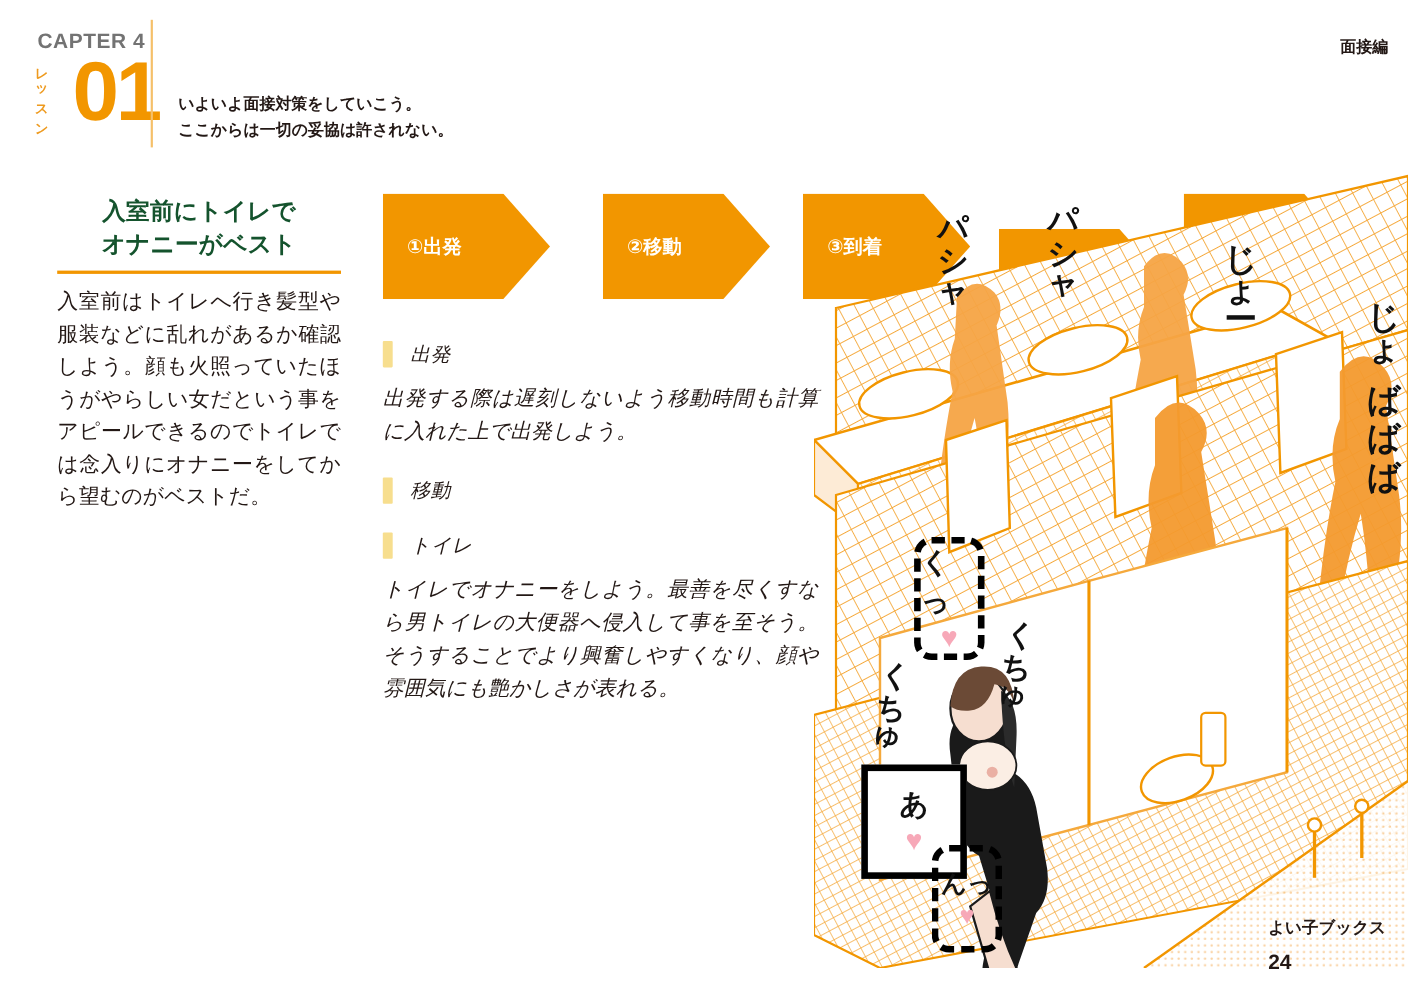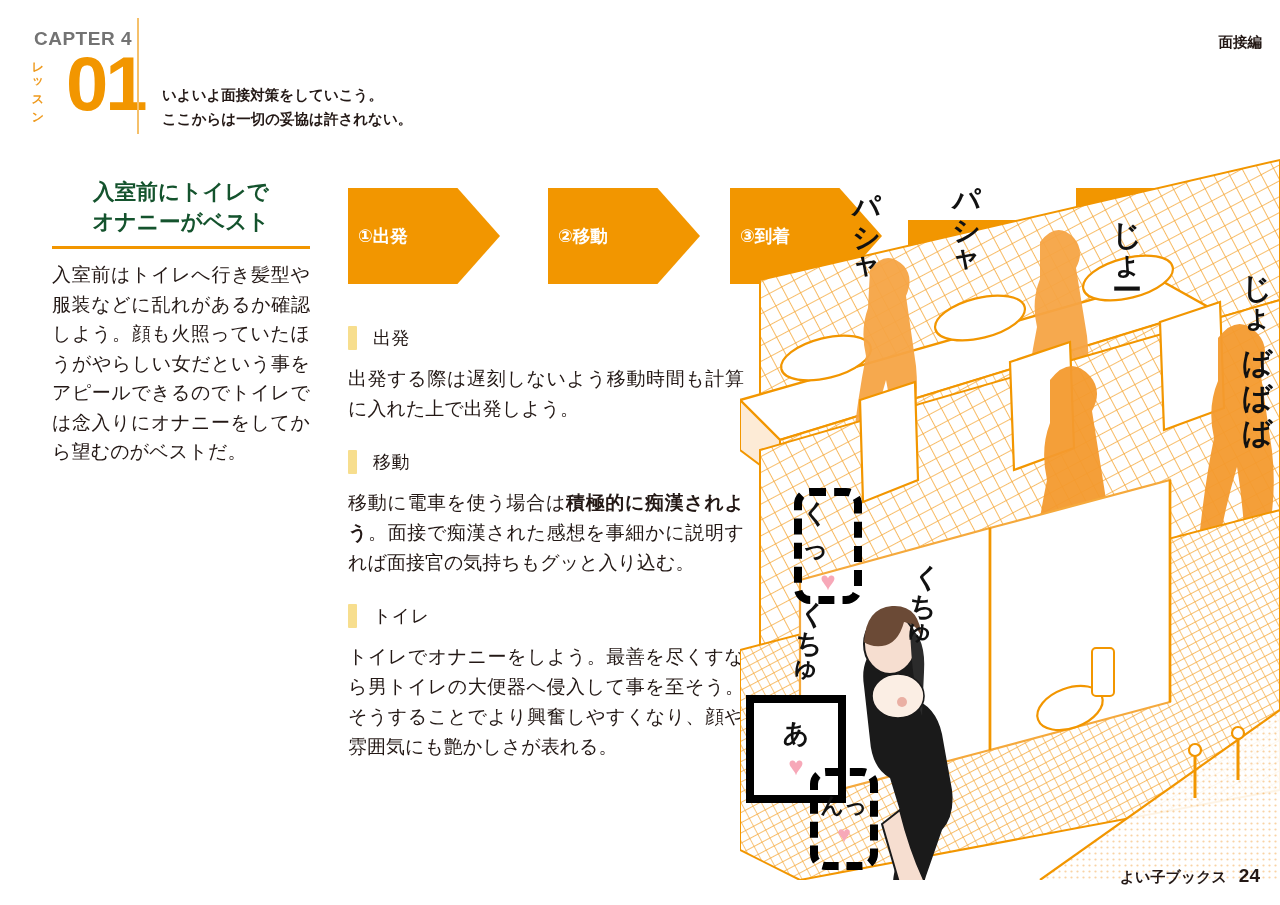--- a/index.html
+++ b/index.html
@@ -63,35 +63,35 @@
     margin:9px 0 11px 0;height:3px;background:#F29600;width:100%;
   }
   .side-body{
     font-size:19px;color:#231815;line-height:1.55;
     text-align:justify;letter-spacing:.1px;
   }
 
   
   .flow{position:absolute;left:348px;top:176px;width:910px;height:104px;}
   .step{
-    position:absolute;top:12px;height:96px;
+    position:absolute;top:0;height:96px;
     background:#F29600;color:#ffffff;
     display:flex;align-items:center;
     font-size:17.5px;font-weight:700;
-    padding-left:10px;box-sizing:border-box;
+    padding-left:22px;box-sizing:border-box;
     clip-path:polygon(0 0, 72% 0, 100% 50%, 72% 100%, 0 100%);
   }
   .step.s1{left:0px;width:152px;}
   .step.s2{left:200px;width:152px;}
   .step.s3{left:382px;width:152px;}
   .step.s4{left:560px;width:152px;margin-top:32px;}
   .step.s5{left:728px;width:152px;}
 
   
-  .content{position:absolute;left:348px;top:326px;width:396px;}
+  .content{position:absolute;left:348px;top:310px;width:396px;font-style:italic;}
   .blk{margin-bottom:26px;}
   .blk-head{display:flex;align-items:center;margin-bottom:14px;}
   .blk-bar{
     width:9px;height:24px;background:#F7DE8E;
     border-radius:1px;flex:none;
   }
   .blk-title{
     margin-left:16px;font-size:18px;font-weight:500;
     color:#231815;letter-spacing:.4px;
   }
@@ -107,33 +107,34 @@
     width:540px;height:730px;overflow:hidden;
   }
   .illus svg{display:block;}
   .sfx{
     position:absolute;color:#111111;font-weight:900;
     font-family:"DejaVu Sans","Liberation Sans",sans-serif;
     writing-mode:vertical-rl;text-orientation:upright;
     line-height:1;pointer-events:none;letter-spacing:1px;
   }
   .bubble{
-    position:absolute;background:#ffffff;border:8px solid #000000;
+    position:absolute;background:#ffffff;border:6px solid #000000;
     display:flex;align-items:center;justify-content:center;
     font-weight:900;color:#111;font-size:26px;
     flex-direction:column;
+    margin-left:37px;
   }
   .bubble.dashed{border-style:dashed;border-radius:16px;background:transparent;}
   .heart{color:#F7A8B8;}
 
   
   .footer{
     position:absolute;right:20px;bottom:18px;
     font-size:15px;font-weight:700;color:#231815;
-    display:flex;align-items:baseline;gap:12px;
+    display:flex;align-items:baseline;gap:12px;flex-direction:column;
   }
   .footer .pg{font-size:19px;font-weight:900;}
 </style>
 </head>
 <body>
 
 <div class="page">
 
   <div class="header">
 
@@ -176,23 +177,20 @@
       </div>
       <div class="blk-text">
         <span>出発する際は遅刻しないよう移動時間も計算に入れた上で出発しよう。</span><b></b><span></span>
       </div>
     </div>
 
     <div class="blk">
       <div class="blk-head">
         <div class="blk-bar"></div>
         <div class="blk-title">移動</div>
-      </div>
-      <div class="blk-text">
-        <span>移動に電車を使う場合は</span><b>積極的に痴漢されよう</b><span>。面接で痴漢された感想を事細かに説明すれば面接官の気持ちもグッと入り込む。</span>
       </div>
     </div>
 
     <div class="blk">
       <div class="blk-head">
         <div class="blk-bar"></div>
         <div class="blk-title">トイレ</div>
       </div>
       <div class="blk-text">
         <span>トイレでオナニーをしよう。最善を尽くすなら男トイレの大便器へ侵入して事を至そう。そうすることでより興奮しやすくなり、顔や雰囲気にも艶かしさが表れる。</span><b></b><span></span>

